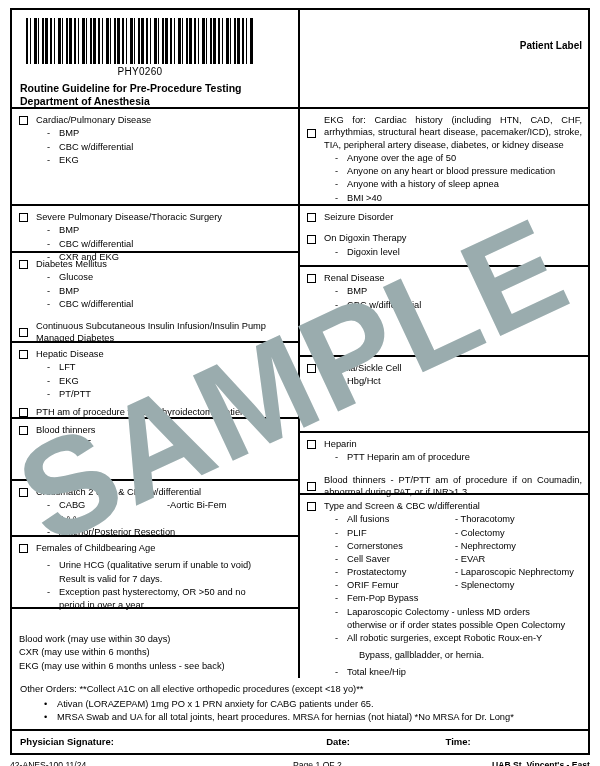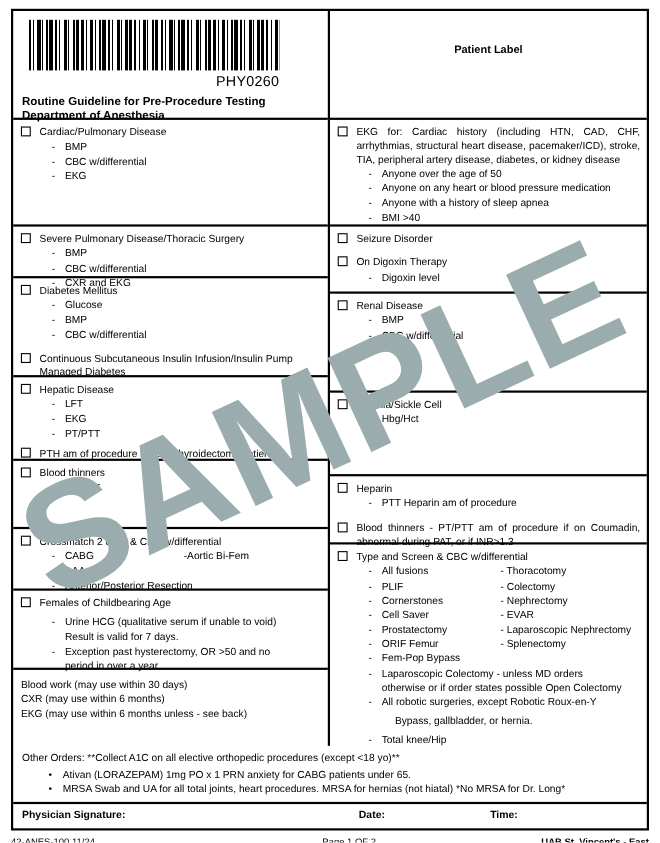--- a/index.html
+++ b/index.html
@@ -16,36 +16,36 @@
   .cols { display: flex; }
   .col { width: 50%; }
   .col-left { border-right: 2px solid #000; }
 
   .cell { border-bottom: 2px solid #000; padding: 5px 6px 5px 7px; position: relative; }
   .cell.nb { border-bottom: none; }
 
   
   .hdr-left { padding: 6px 6px 4px 8px; border-bottom: 2px solid #000; height: 99px; }
   .hdr-right { padding: 6px; border-bottom: 2px solid #000; height: 99px;
-               display: flex; justify-content: center; }
+               display: flex; justify-content: flex-end; }
   .barcode { height: 46px; width: 228px; margin: 2px 0 0 6px;
     background-image: repeating-linear-gradient(90deg,
       #000 0px,#000 2px,#fff 2px,#fff 4px,#000 4px,#000 5px,#fff 5px,#fff 8px,
       #000 8px,#000 11px,#fff 11px,#fff 12px,#000 12px,#000 13px,#fff 13px,#fff 16px,
       #000 16px,#000 18px,#fff 18px,#fff 19px,#000 19px,#000 22px,#fff 22px,#fff 24px);
   }
-  .barcode-num { font-size: 13px; text-align: right; width: 228px; margin-left: 6px;
+  .barcode-num { font-size: 10px; text-align: center; width: 228px; margin-left: 6px;
                  letter-spacing: .3px; margin-top: 2px; }
   .dept { font-size: 10.5px; font-weight: bold; margin-top: 5px; line-height: 1.28; }
   .patient-label { font-size: 10px; font-weight: bold; margin-top: 24px; }
 
   
   .chk { width: 9px; height: 9px; border: 1.5px solid #000; background: #fff;
          display: inline-block; vertical-align: top; margin-top: 1px; flex: 0 0 9px; }
-  .line { display: flex; align-items: flex-start; gap: 8px; }
+  .line { display: flex; align-items: center; gap: 8px; }
   .line-txt { font-size: 9.3px; line-height: 1.33; }
   .just { text-align: justify; }
   ul.subs { list-style: none; margin: 1px 0 0 0; padding: 0; }
   ul.subs li { font-size: 9.3px; line-height: 1.42; display: flex; gap: 6px;
                padding-left: 28px; }
   ul.subs li .dash { flex: 0 0 6px; }
   ul.subs li .t { flex: 1; }
   ul.subs.cont li { padding-left: 52px; }
   .plain { font-size: 9.3px; line-height: 1.45; }
 
@@ -253,21 +253,21 @@
 Result is valid for 7 days.</span>
               </li>
             <li>
                 <span class="dash">-</span>
                 <span class="t" style="white-space:pre-line">Exception past hysterectomy, OR &gt;50 and no
 period in over a year</span>
               </li>
           </ul>
         </div>
 
-        <div class="cell nb" style="height:55px;padding-top:7px">
+        <div class="cell nb" style="height:55px;padding-top:24px">
           <div class="plain">Blood work (may use within 30 days)</div>
           <div class="plain">CXR (may use within 6 months)</div>
           <div class="plain">EKG (may use within 6 months unless - see back)</div>
         </div>
       </div>
 
       <div class="col">
 
         <div class="cell" style="height:97px">
           <div class="line">

